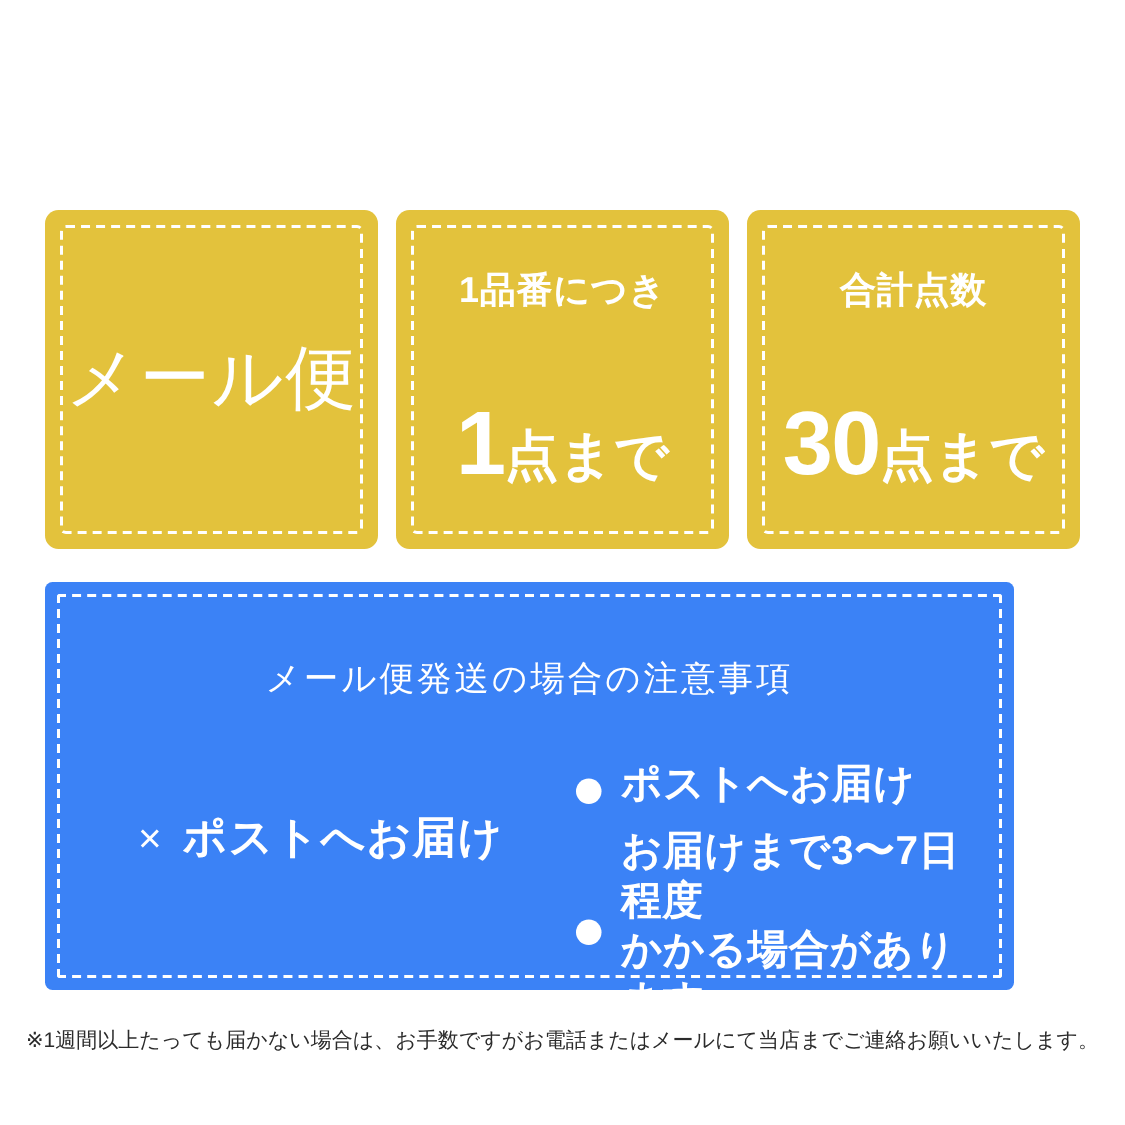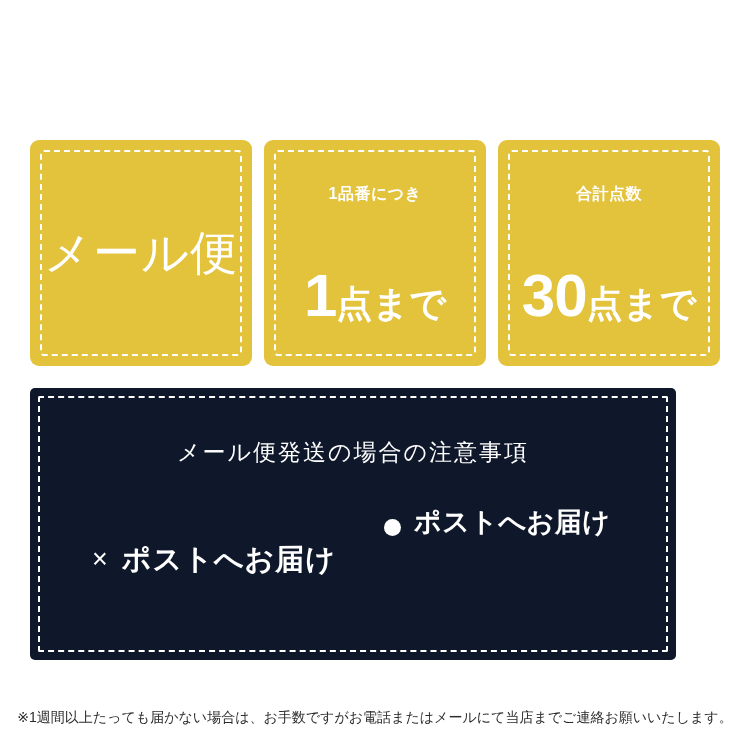--- a/index.html
+++ b/index.html
@@ -83,21 +83,21 @@
   .card-1 .big-line {
     font-size: 47px;
     line-height: 56px;
     font-weight: 400;
     letter-spacing: 1px;
     font-family: "Liberation Serif", "DejaVu Serif", serif;
   }
 
   
   .card-caption {
-    font-size: 16px;
+    font-size: 24px;
     line-height: 26px;
     font-weight: 700;
     letter-spacing: 0.5px;
   }
   .card-value {
     margin-top: 28px;
     display: flex;
     align-items: baseline;
     justify-content: center;
     font-weight: 700;
@@ -113,21 +113,21 @@
     letter-spacing: 0px;
   }
 
   
   .notice-panel {
     position: absolute;
     left: 30px;
     top: 388px;
     width: 646px;
     height: 272px;
-    background: #0f172a;
+    background: #3b82f6;
     border-radius: 5px;
     box-sizing: border-box;
   }
   .notice-panel .dash-frame {
     position: absolute;
     left: 8px;
     top: 8px;
     right: 8px;
     bottom: 8px;
     border: 2px dashed #ffffff;
@@ -207,21 +207,20 @@
     position: absolute;
     left: 0;
     top: 683px;
     width: 750px;
     text-align: center;
     color: #2b2b2b;
     font-size: 14px;
     line-height: 20px;
     letter-spacing: 0px;
     white-space: nowrap;
-    margin-top: 24px;
   }
 </style>
 </head>
 <body>
 
 <div id="page">
 
 
   <div class="cards-row">
 
@@ -268,20 +267,25 @@
         <span>ポストへお届け</span>
       </div>
 
       <div class="notice-right">
 
         <div class="bullet-item">
           <span class="bullet-dot"></span>
           <span class="bullet-text">ポストへお届け</span>
         </div>
 
+        <div class="bullet-item">
+          <span class="bullet-dot"></span>
+          <span class="bullet-text">お届けまで3〜7日程度
+かかる場合があります</span>
+        </div>
 
       </div>
     </div>
   </div>
 
   <div class="footer-note">※1週間以上たっても届かない場合は、お手数ですがお電話またはメールにて当店までご連絡お願いいたします。</div>
 
 </div>
 
 </body></html>

